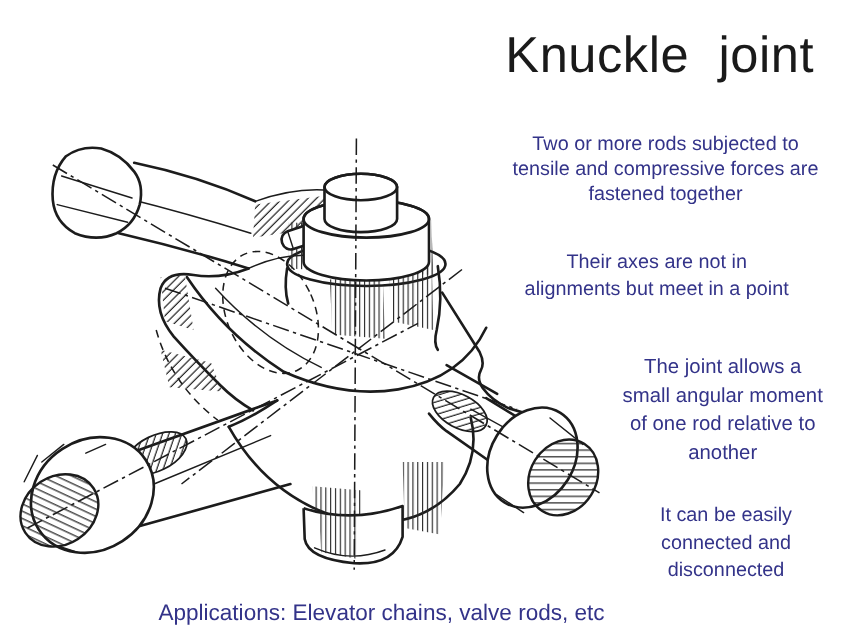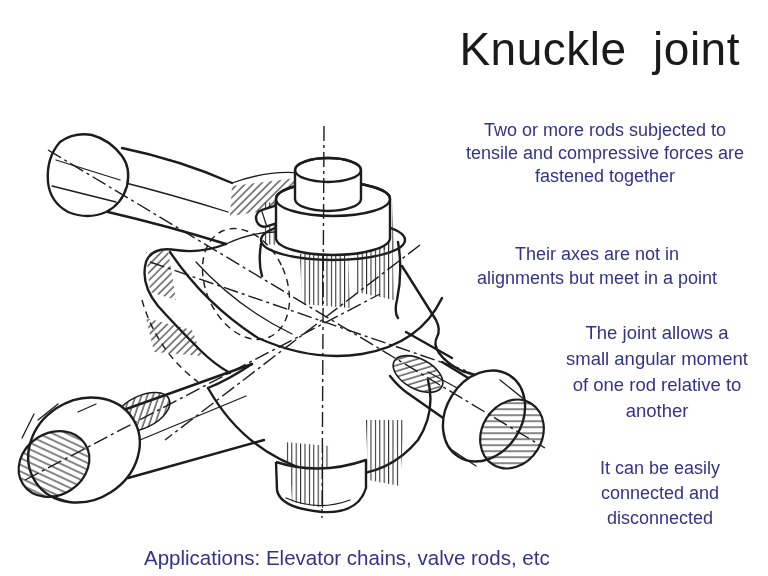--- a/index.html
+++ b/index.html
@@ -15,21 +15,21 @@
     margin:0; text-align:right;
     font-size:46px; font-weight:400; letter-spacing:0.5px;
     color:#1a1a1a; white-space:pre;
   }
 
   .note {
     position:absolute; color:#333389; text-align:center;
     white-space:pre-line; font-size:18px; line-height:23px;
   }
   #note-rods    { left:440px; top:119px; width:330px; }
-  #note-axes    { left:432px; top:243px; width:330px; line-height:23.5px; }
+  #note-axes    { left:432px; top:227px; width:330px; line-height:23.5px; }
   #note-moment  { left:492px; top:320px; width:330px; font-size:18.5px; line-height:26px; }
   #note-connect { left:495px; top:456px; width:330px; line-height:25px; }
 
   .apps {
     position:absolute; left:144px; top:546px;
     font-size:20.5px; color:#333389; white-space:pre;text-align:center;
   }
   .bottom-echo {
     position:absolute; left:195px; top:572px; width:560px; height:4px;
     overflow:hidden; color:#333389; opacity:0.75;

